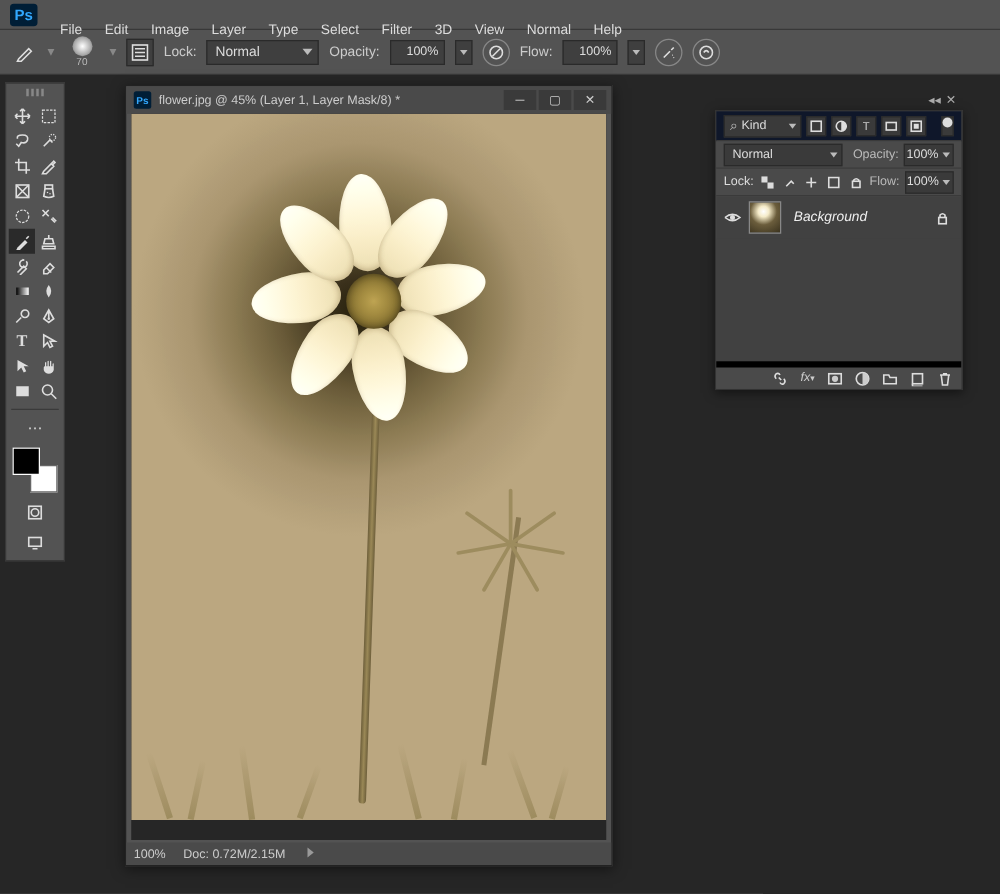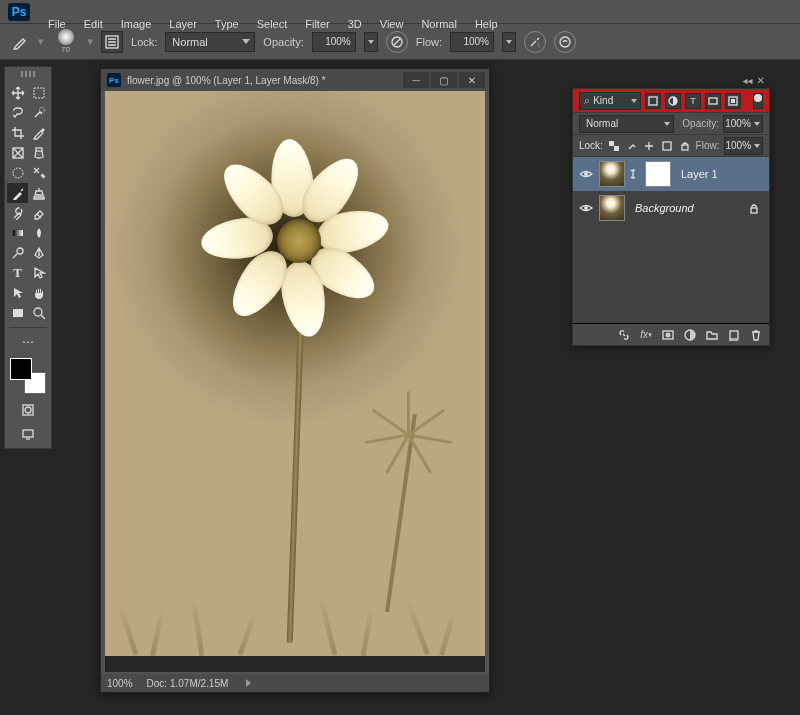--- a/index.html
+++ b/index.html
@@ -76,21 +76,21 @@
 .doc-status { position:absolute; bottom:0; left:0; right:0; height:18px; background:#4a4a4a; display:flex; align-items:center; padding:0 6px; gap:14px; font-size:10px; color:#ccc; }
 .doc-status .caret::after{content:"";display:inline-block;margin-left:18px;width:0;height:0;border-top:4px solid transparent;border-bottom:4px solid transparent;border-left:5px solid #999;}
 
 
 .layers-panel { position:absolute; right:30px; top:28px; width:198px; background:#535353; border:1px solid #333; box-shadow:0 2px 8px rgba(0,0,0,0.5); }
 .panel-ctrl { height:10px; display:flex; justify-content:flex-end; gap:4px; padding-right:4px; align-items:center; background:transparent; position:absolute; top:-14px; right:0; width:40px;}
 .panel-ctrl span{font-size:10px;color:#aaa;cursor:default;}
 .panel-tab { height:22px; background:#414141; display:flex; align-items:center; padding:0 10px; font-size:11px; font-weight:500; color:#eee; position:relative;}
 .panel-menu { position:absolute; right:4px; top:4px; width:16px; height:14px; display:flex; flex-direction:column; justify-content:space-around; padding:2px;}
 .panel-menu span{height:1px;background:#bbb;}
-.filter-row { height:24px; background:#b91c1c; display:flex; align-items:center; padding:0 6px; gap:4px; border-bottom:1px solid #3a3a3a;}
+.filter-row { height:24px; background:#0f172a; display:flex; align-items:center; padding:0 6px; gap:4px; border-bottom:1px solid #3a3a3a;}
 .filter-dd { height:18px; background:#3a3a3a; border:1px solid #2a2a2a; padding:0 14px 0 4px; display:flex; align-items:center; font-size:10px; position:relative; width:62px;}
 .filter-dd::before{content:"⌕";margin-right:3px;color:#bbb;font-size:11px;}
 .filter-dd::after{content:"";position:absolute;right:3px;top:6px;width:0;height:0;border-left:3px solid transparent;border-right:3px solid transparent;border-top:4px solid #bbb;}
 .filter-ico { width:16px; height:16px; background:#3a3a3a; border:1px solid #2a2a2a; display:flex; align-items:center; justify-content:center; font-size:9px; color:#ccc;}
 .filter-toggle{width:10px;height:16px;background:#3a3a3a;border:1px solid #2a2a2a;margin-left:auto;position:relative;}
 .filter-toggle::after{content:"";position:absolute;width:8px;height:8px;border-radius:50%;background:#ddd;top:0;left:0;}
 .blend-row { height:22px; background:#4a4a4a; display:flex; align-items:center; padding:0 6px; gap:4px; border-bottom:1px solid #3a3a3a; font-size:10px;}
 .blend-dd { height:18px; background:#3a3a3a; border:1px solid #2a2a2a; padding:0 16px 0 6px; display:flex; align-items:center; position:relative; flex:1;}
 .blend-dd::after{content:"";position:absolute;right:3px;top:6px;width:0;height:0;border-left:3px solid transparent;border-right:3px solid transparent;border-top:4px solid #bbb;}
 .opa-lbl{color:#bbb;margin-left:4px;}
@@ -104,21 +104,21 @@
 .layer-item.sel{background:#5a6f8a;}
 .vis-eye{width:18px;height:18px;display:flex;align-items:center;justify-content:center;font-size:12px;color:#ddd;}
 .layer-thumb{width:26px;height:26px;border:1px solid #888;background:radial-gradient(circle at 45% 30%,#fff 0%,#f5ebc8 20%,#6b5d3c 50%,#3a321e 100%);}
 .link-ico{width:12px;font-size:10px;color:#ddd;text-align:center;}
 .mask-thumb{width:26px;height:26px;border:1px solid #888;background:#fff;}
 .layer-name{margin-left:6px;font-size:11px;color:#eee;}
 .layer-name.italic{font-style:italic;}
 .lock-badge{margin-left:auto;margin-right:6px;font-size:10px;color:#ccc;}
 .layer-spacer{height:98px;background:#414141;}
 
-.panel-footer{height:22px;background:#4a4a4a;display:flex;align-items:center;justify-content:flex-end;padding:0 4px;gap:4px;border-top:1px solid #000000;}
+.panel-footer{height:22px;background:#4a4a4a;display:flex;align-items:center;justify-content:flex-end;padding:0 4px;gap:4px;border-top:5px solid #000000;}
 .pf-ico{width:18px;height:16px;display:flex;align-items:center;justify-content:center;font-size:11px;color:#ccc;}
 
 svg{display:block;}
 .icon-stroke{stroke:#ddd;stroke-width:1.3;fill:none;}
 </style>
 </head>
 <body>
 
 <div class="menubar">
   <div class="ps-logo">
@@ -379,21 +379,21 @@
             <rect x="2" y="3" width="10" height="7" class="icon-stroke"></rect>
             <path class="icon-stroke" d="M5 12 h4"></path>
           </svg>
         </div>
     </div>
   </div>
 
   <div class="docwin">
     <div class="doc-title">
       <div class="ps-mini">Ps</div>
-      <span>flower.jpg @ 100% (Layer 1, Layer Mask/8) *</span>
+      <span>flower.jpg @ 45% (Layer 1, Layer Mask/8) *</span>
       <div class="winbtns">
         <div class="winbtn">─</div>
         <div class="winbtn">▢</div>
         <div class="winbtn">✕</div>
       </div>
     </div>
     <div class="canvas-wrap">
       <div class="canvas">
         <div class="stem"></div>
         <div class="sepal"></div>
@@ -423,21 +423,21 @@
           <div class="blade" style="left:140px;height:45px;transform:rotate(20deg)"></div>
           <div class="blade" style="left:220px;height:62px;transform:rotate(-14deg)"></div>
           <div class="blade" style="left:260px;height:50px;transform:rotate(10deg)"></div>
           <div class="blade" style="left:310px;height:58px;transform:rotate(-20deg)"></div>
           <div class="blade" style="left:340px;height:44px;transform:rotate(16deg)"></div>
         </div>
       </div>
     </div>
     <div class="doc-status">
       <span>100%</span>
-      <span class="caret">Doc: 1.07M/2.15M</span>
+      <span class="caret">Doc: 0.72M/2.15M</span>
     </div>
   </div>
 
   <div class="layers-panel">
     <div class="panel-ctrl">
       <span>◂◂</span>
       <span>✕</span>
     </div>
     <div class="filter-row">
       <div class="filter-dd">
@@ -501,36 +501,20 @@
       <div class="lock-ico">
           <svg width="10" height="10">
             <rect x="2" y="4" width="6" height="5" class="icon-stroke"></rect>
             <path class="icon-stroke" d="M3 4 V3 Q5 1 7 3 V4"></path>
           </svg>
         </div>
       <span class="opa-lbl" style="margin-left:auto">Flow:</span>
       <div class="opa-val">100%</div>
     </div>
     <div class="layer-list">
-      <div class="layer-item sel">
-        <div class="vis-eye">
-            <svg width="14" height="10">
-              <path d="M1 5 Q7 0 13 5 Q7 10 1 5" class="icon-stroke"></path>
-              <circle cx="7" cy="5" r="2" fill="#ddd"></circle>
-            </svg>
-          </div>
-        <div class="layer-thumb"></div>
-        <div class="link-ico">
-            <svg width="8" height="12">
-              <path class="icon-stroke" d="M2 3 Q4 1 6 3 M2 9 Q4 11 6 9 M4 3 v6"></path>
-            </svg>
-          </div>
-        <div class="mask-thumb"></div>
-        <span class="layer-name">Layer 1</span>
-      </div>
       <div class="layer-item">
         <div class="vis-eye">
             <svg width="14" height="10">
               <path d="M1 5 Q7 0 13 5 Q7 10 1 5" class="icon-stroke"></path>
               <circle cx="7" cy="5" r="2" fill="#ddd"></circle>
             </svg>
           </div>
         <div class="layer-thumb"></div>
         <span class="layer-name italic">Background</span>
         <span class="lock-badge">

